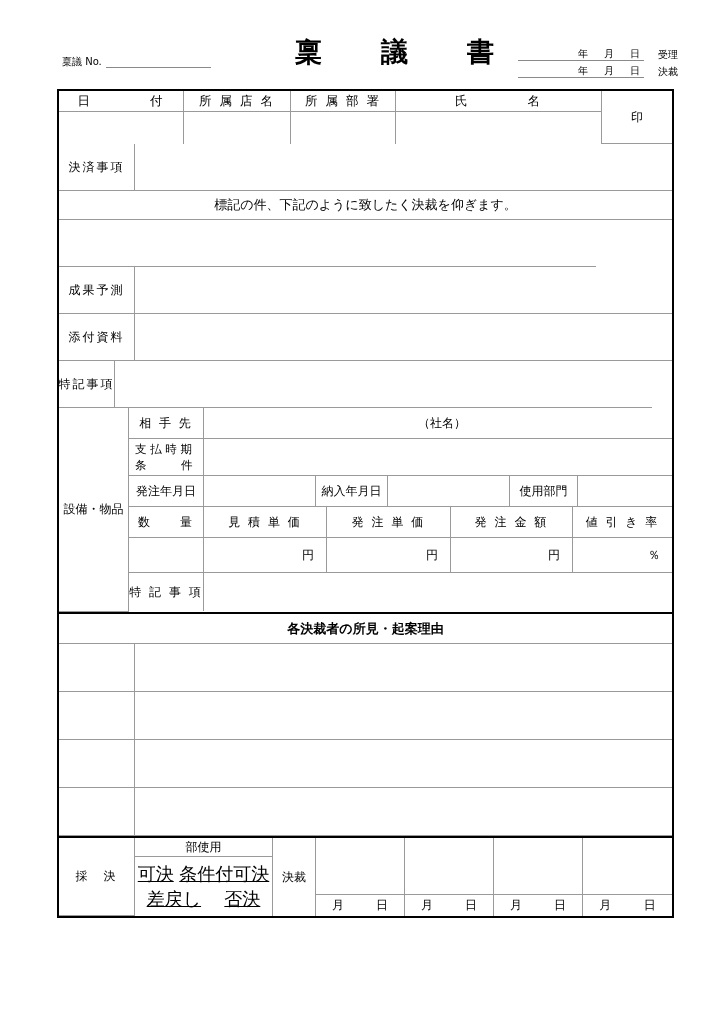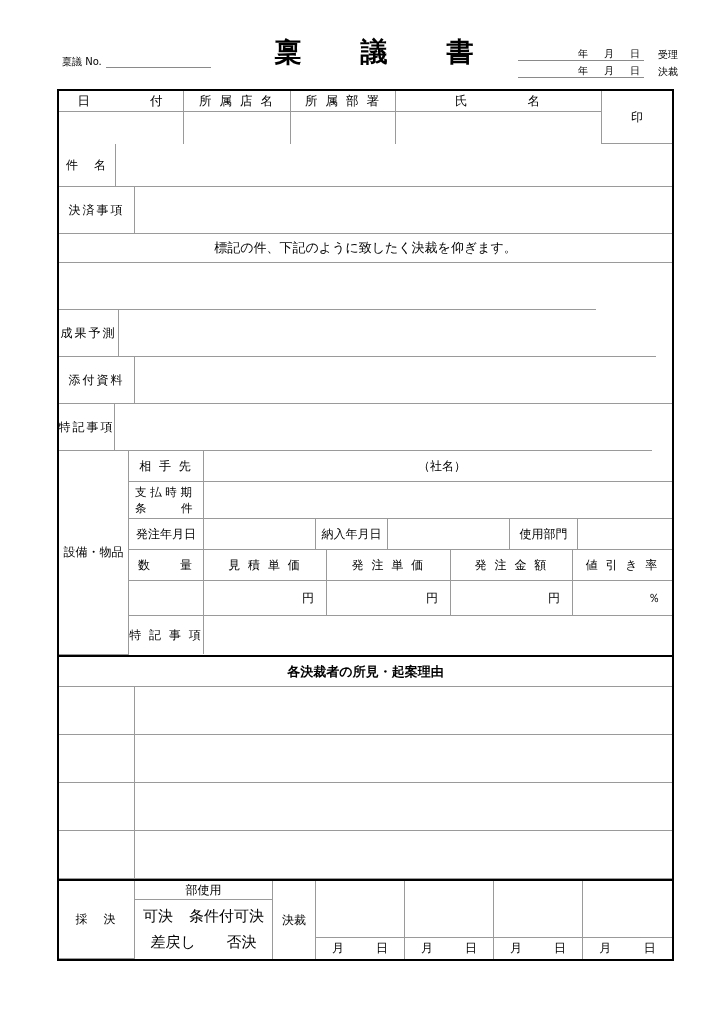--- a/index.html
+++ b/index.html
@@ -18,24 +18,24 @@
   .page {
     position: relative;
     width: 724px;
     height: 1024px;
     overflow: hidden;
   }
 
   
   .doc-title {
     position: absolute;
-    left: 244px;
+    left: 250px;
     top: 38px;
     width: 260px;
-    text-align: center;
+    text-align: right;
     font-size: 27px;
     font-weight: bold;
     letter-spacing: 16px;
     text-indent: 16px;
     line-height: 1;
   }
 
   .recv-block {
     position: absolute;
     left: 518px;
@@ -150,21 +150,22 @@
     flex-direction: column;
     width: 100%;
     height: 100%;
     justify-content: space-around;
     box-sizing: border-box;
     padding: 4px 0;
   }
   .vote-opts .opt-line {
     display: flex;
     justify-content: space-around;
-    font-size: 15px;
+    font-size: 18px;
+    text-decoration: underline;
   }
 
   .md-line {
     display: flex;
     justify-content: space-around;
     width: 100%;
     font-size: 12px;
   }
 </style>
 </head>
@@ -221,42 +222,36 @@
           <div class="cell b-cell norb" style="width:107px"></div>
           <div class="cell b-cell norb" style="width:105px"></div>
           <div class="cell b-cell norb last" style="width:205px"></div>
         </div>
       </div>
       <div class="cell last" style="width:71px;height:53px;border-left:1px solid #9a9a9a;border-right:none;">
         <span>印</span>
       </div>
     </div>
 
-    <div class="row">
-      <div class="cell" style="width:57px;height:43px">
-        <span class="lbl">件　名</span>
-      </div>
-      <div class="cell last" style="width:556px;height:43px"></div>
-    </div>
 
     <div class="row">
       <div class="cell" style="width:76px;height:47px">
         <span class="lbl">決済事項</span>
       </div>
       <div class="cell last" style="width:537px;height:47px"></div>
     </div>
 
     <div class="row">
       <div class="cell last" style="width:613px;height:29px;font-size:13px;">標記の件、下記のように致したく決裁を仰ぎます。</div>
     </div>
     <div class="row">
       <div class="cell last" style="width:537px;height:47px"></div>
     </div>
     <div class="row">
-      <div class="cell" style="width:60px;height:47px">
+      <div class="cell" style="width:76px;height:47px">
         <span class="lbl">成果予測</span>
       </div>
       <div class="cell last" style="width:537px;height:47px"></div>
     </div>
     <div class="row">
       <div class="cell" style="width:76px;height:47px">
         <span class="lbl">添付資料</span>
       </div>
       <div class="cell last" style="width:537px;height:47px"></div>
     </div>

